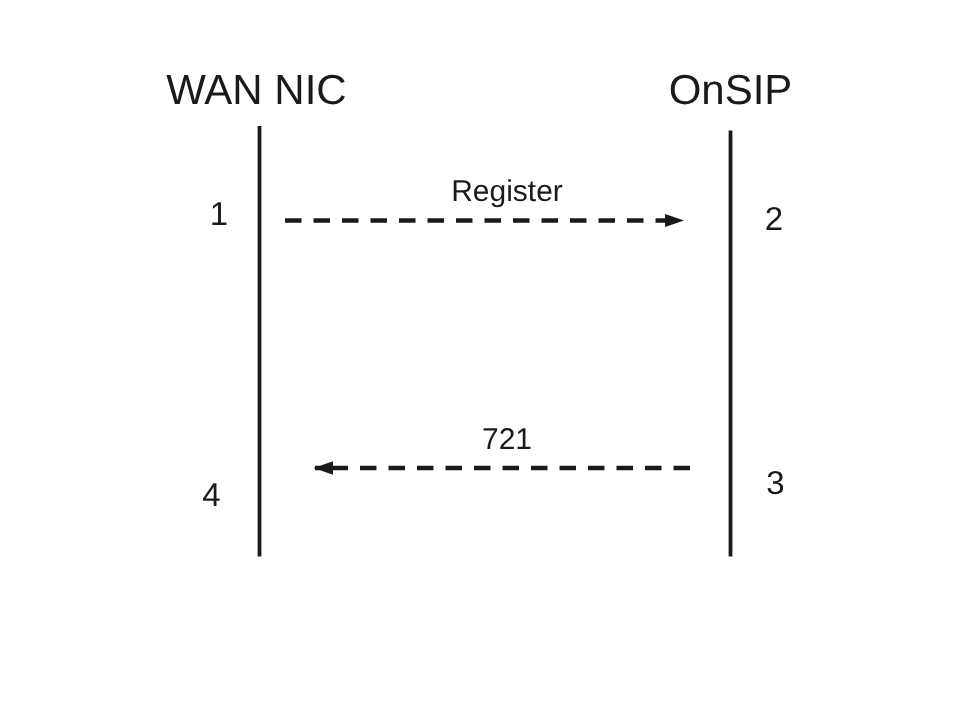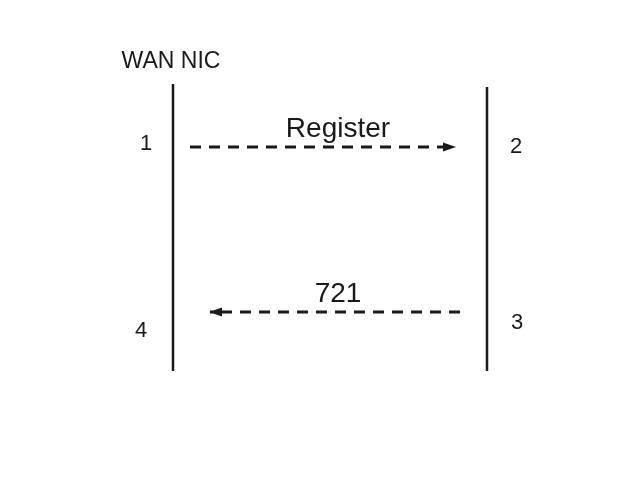--- a/index.html
+++ b/index.html
@@ -19,28 +19,28 @@
   #diagram-svg {
     position: absolute;
     left: 0;
     top: 0;
     width: 640px;
     height: 482px;
   }
   .actor-label {
     position: absolute;
     transform: translateX(-50%);
-    font-size: 23px;
+    font-size: 28px;
     line-height: 26px;
     white-space: nowrap;
   }
   .msg-label {
     position: absolute;
     transform: translateX(-50%);
-    font-size: 28px;
+    font-size: 20px;
     line-height: 24px;
     white-space: nowrap;
     text-align: center;
   }
   .seq-num {
     position: absolute;
     transform: translateX(-50%);
     font-size: 22px;
     line-height: 24px;
   }
@@ -70,20 +70,21 @@
 
     <line x1="173" y1="84" x2="173" y2="371" stroke="#1a1a1a" stroke-width="2.5"></line>
     <line x1="487" y1="87" x2="487" y2="371" stroke="#1a1a1a" stroke-width="2.5"></line>
 
     <line x1="190" y1="147" x2="455" y2="147" stroke="#1a1a1a" stroke-width="3" stroke-dasharray="11 8" marker-end="url(#arrow-right)"></line>
 
     <line x1="460" y1="312" x2="210" y2="312" stroke="#1a1a1a" stroke-width="3" stroke-dasharray="11 8" marker-end="url(#arrow-left)"></line>
   </svg>
 
   <div class="actor-label pos-actor-left">WAN NIC</div>
+  <div class="actor-label pos-actor-right">OnSIP</div>
 
   <div class="msg-label pos-msg1-label">Register</div>
   <div class="msg-label pos-msg2-label">721</div>
 
   <div class="seq-num pos-seq1">1</div>
   <div class="seq-num pos-seq2">2</div>
   <div class="seq-num pos-seq3">3</div>
   <div class="seq-num pos-seq4">4</div>
 
 </div>

